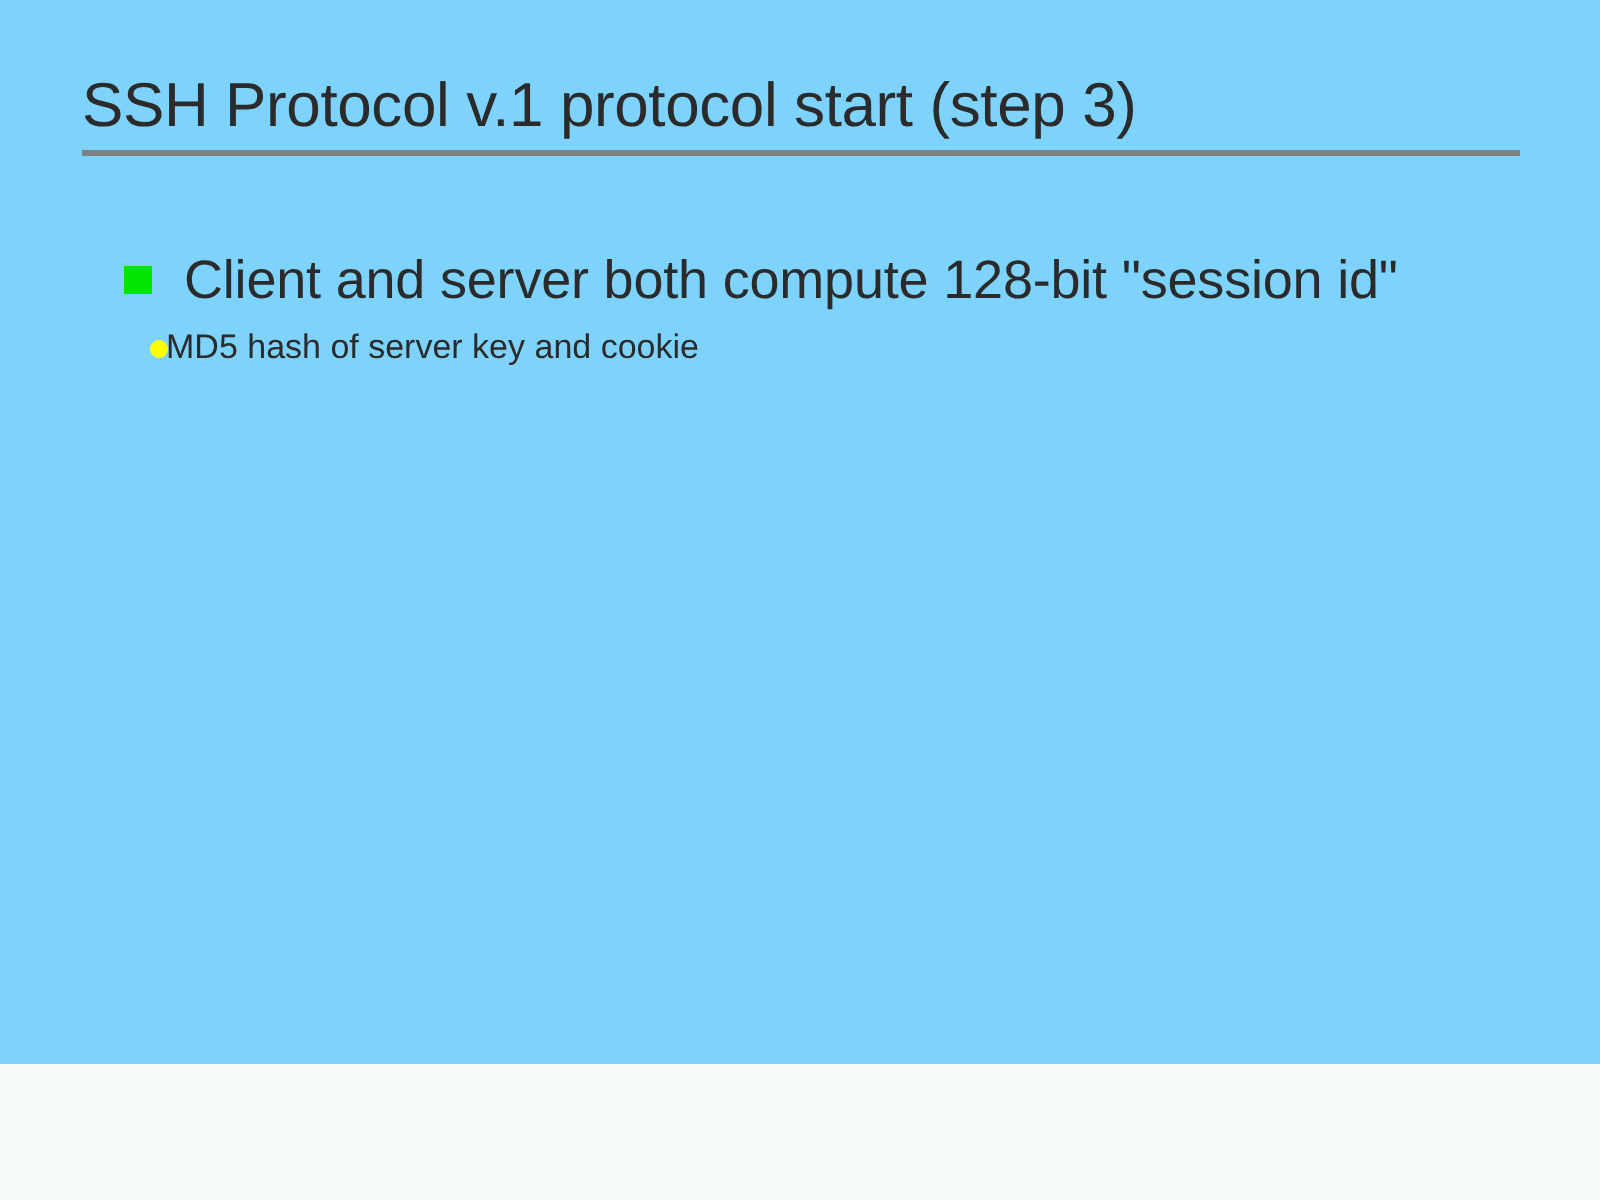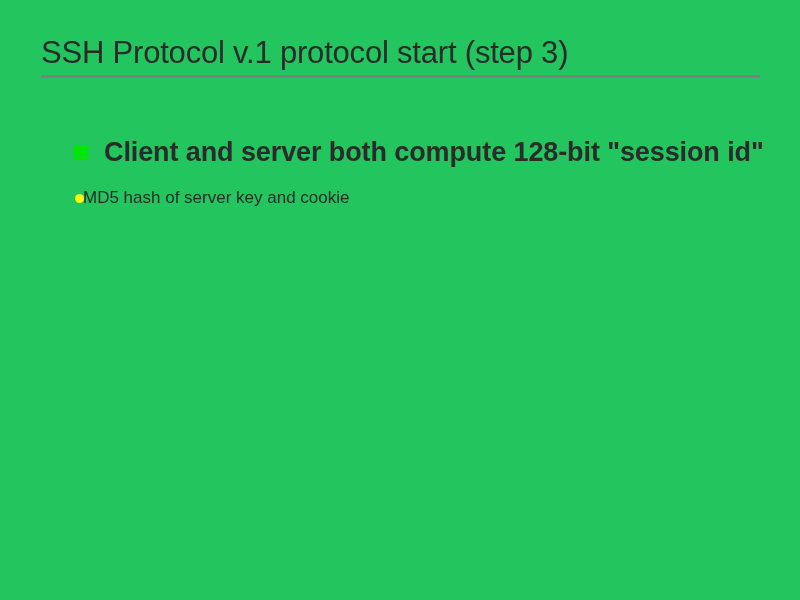--- a/index.html
+++ b/index.html
@@ -11,22 +11,22 @@
     width: 800px;
     height: 600px;
     background: #f5faf6;
     font-family: "Liberation Sans", sans-serif;
     overflow: hidden;
   }
 
   .slide {
     position: relative;
     width: 800px;
-    height: 600px;
-    background: #22c55e;
+    height: 532px;
+    background: #7dd3fc;
     box-sizing: border-box;
   }
 
   
   .title-block {
     position: absolute;
     left: 41px;
     top: 34px;
     width: 719px;
   }
@@ -55,22 +55,21 @@
     position: absolute;
     left: 0;
     top: 118px;
     width: 800px;
   }
 
   .bullet-l1 {
     position: relative;
     padding-left: 88px;
     min-height: 34px;
-    margin: 16px;
-    font-weight: bold;
+    margin: 4px;
   }
 
   .marker-square {
     position: absolute;
     left: 58px;
     top: 11px;
     width: 14px;
     height: 14px;
     background: #00e600;
   }

